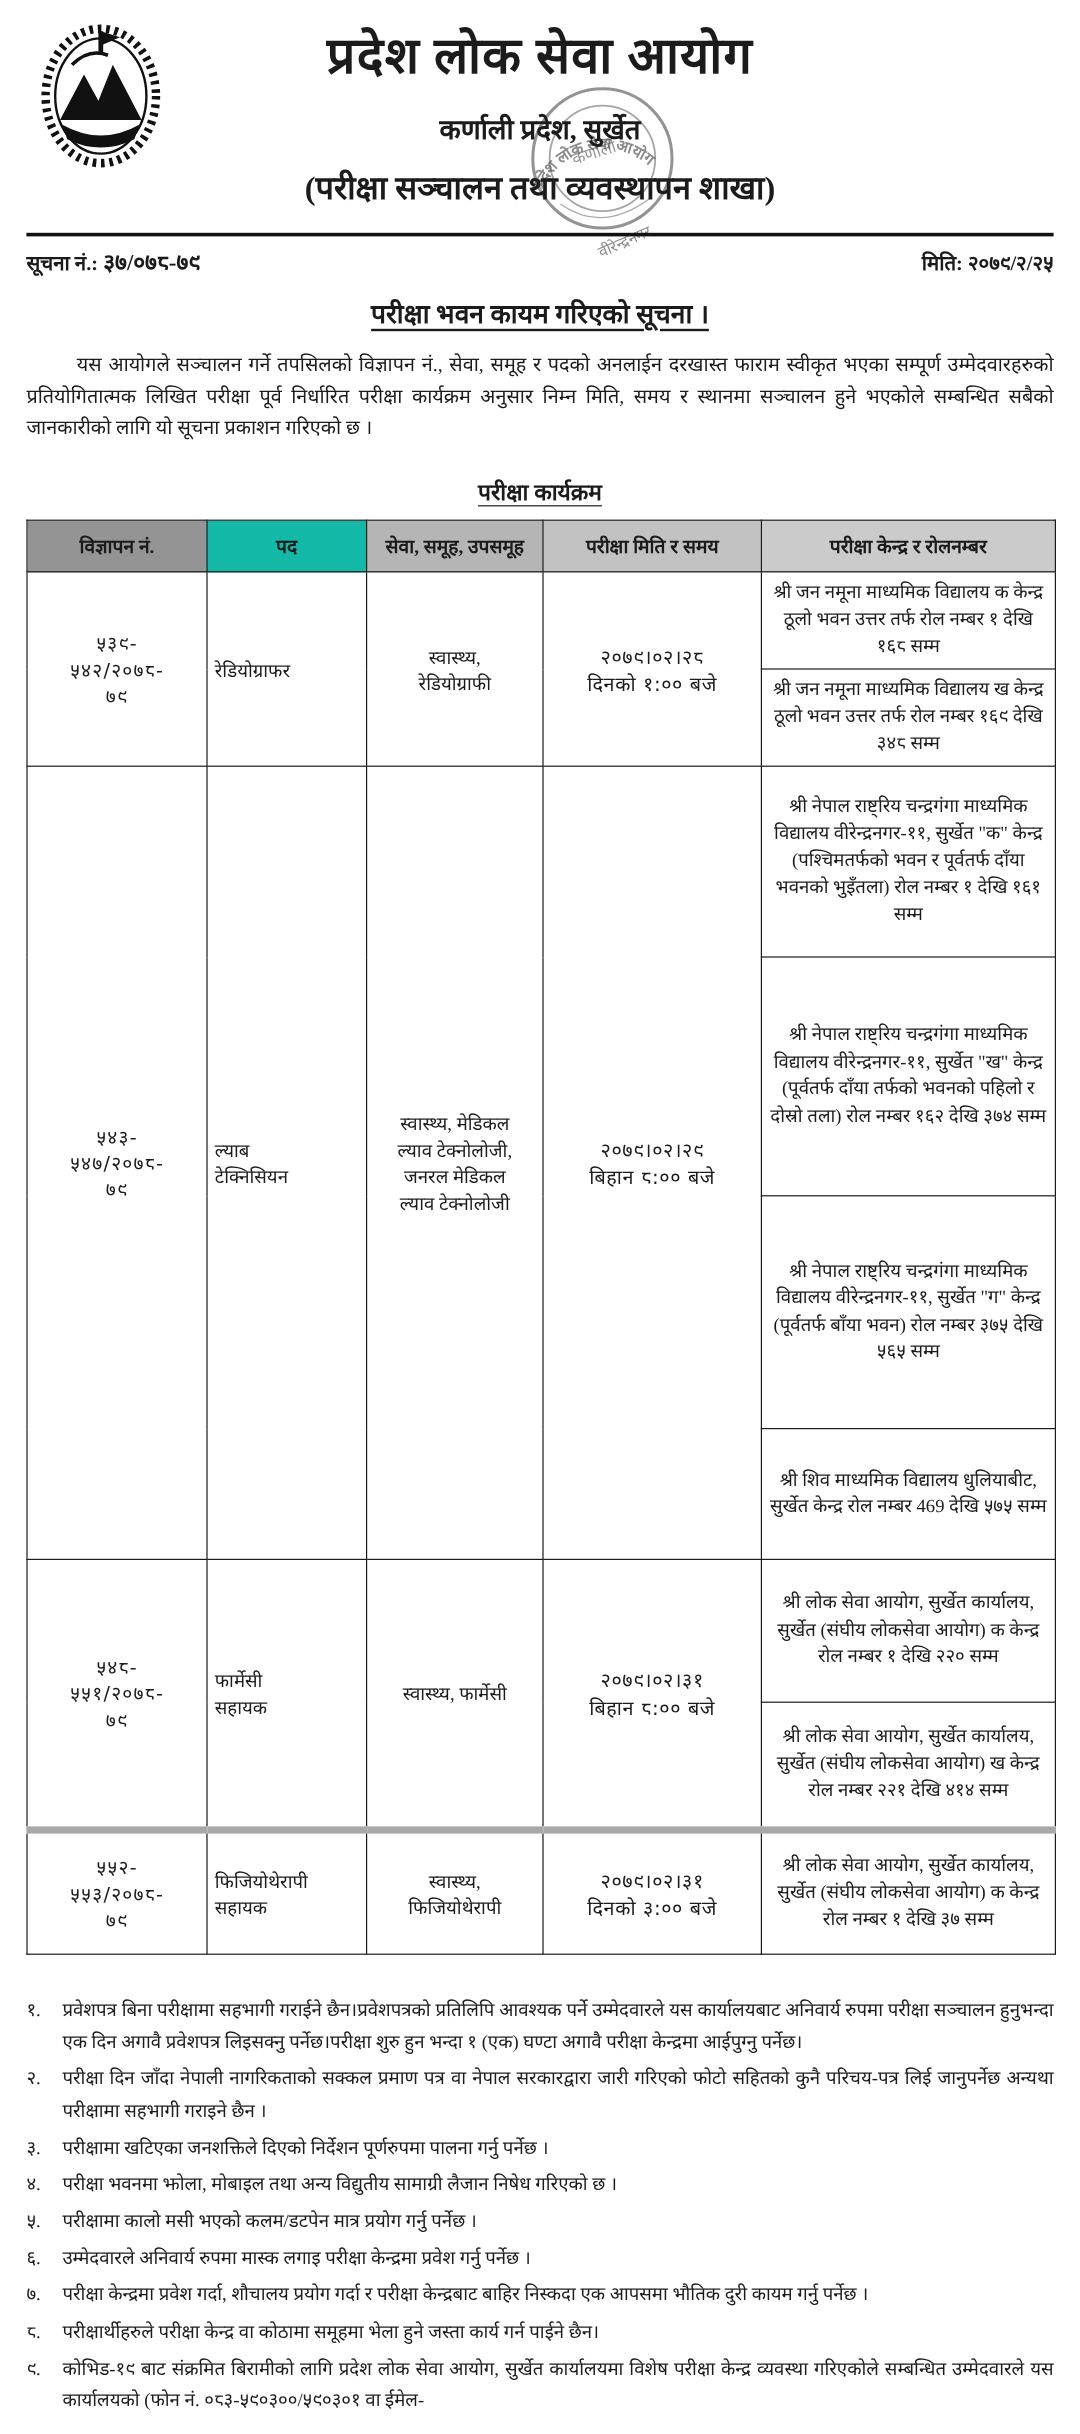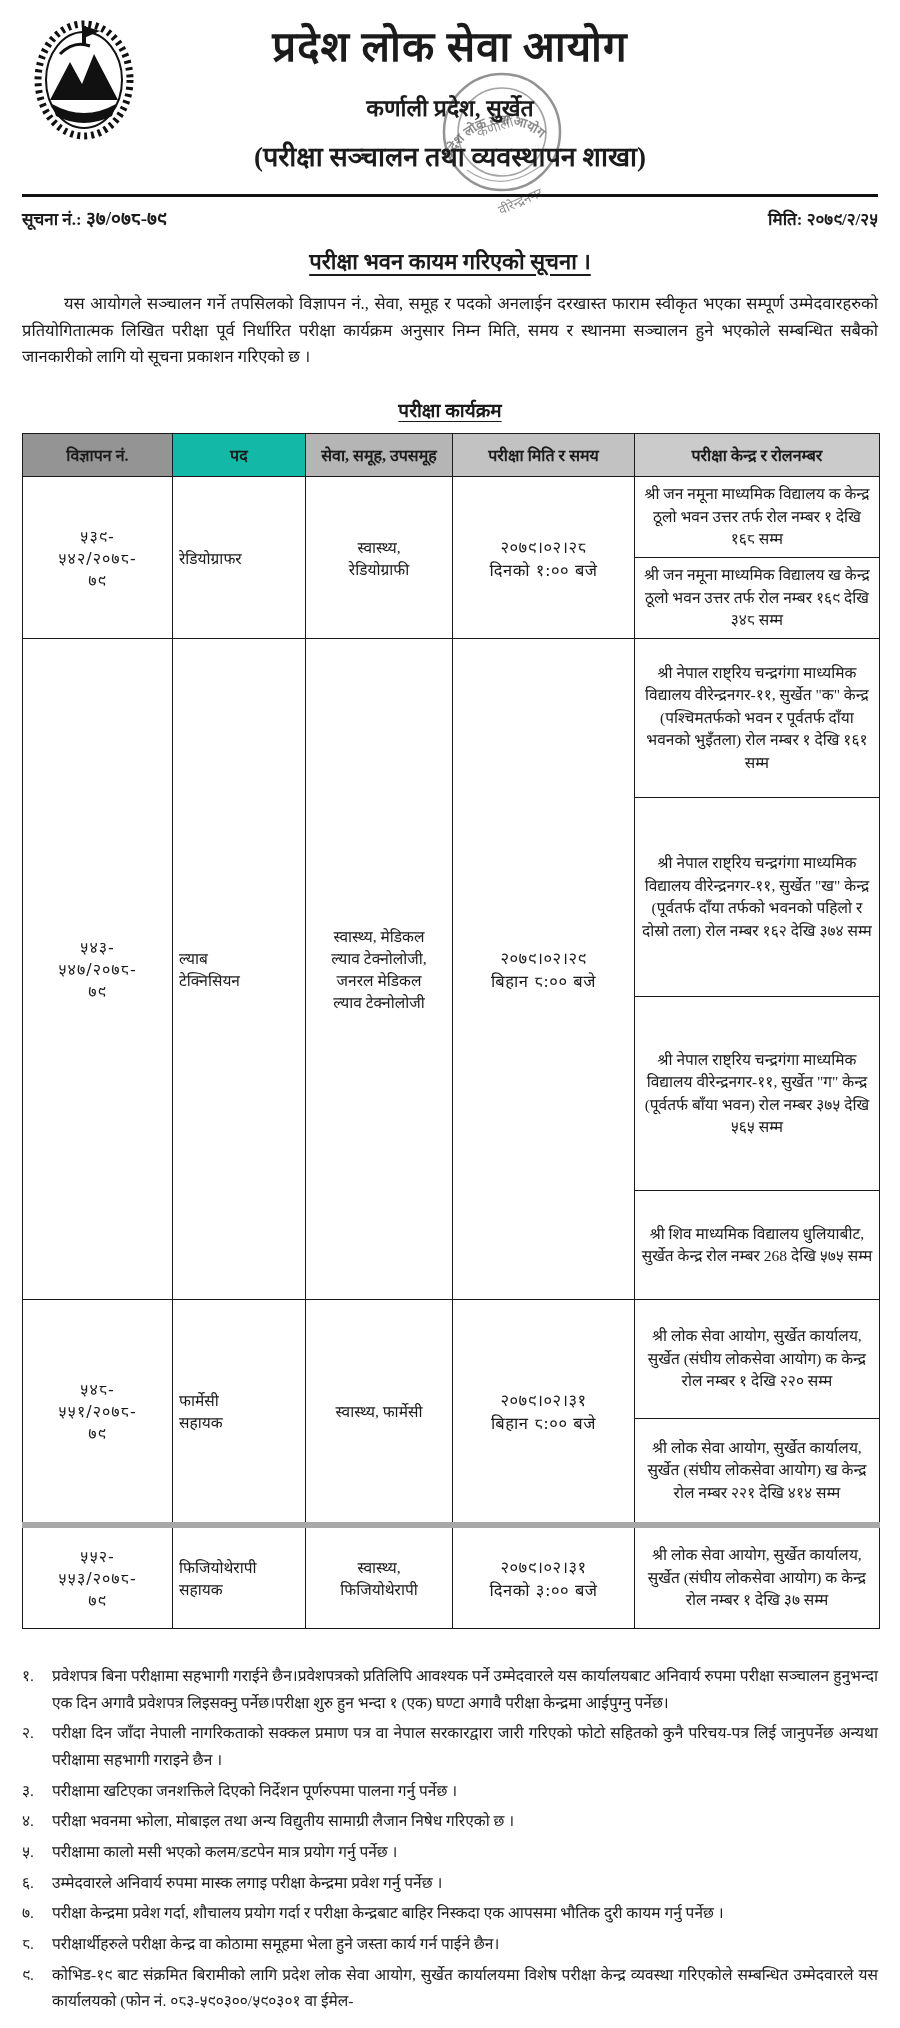--- a/index.html
+++ b/index.html
@@ -150,21 +150,21 @@
 बिहान ८:०० बजे</td>
         <td class="center c-r2">श्री नेपाल राष्ट्रिय चन्द्रगंगा माध्यमिक विद्यालय वीरेन्द्रनगर-११, सुर्खेत "क" केन्द्र (पश्चिमतर्फको भवन र पूर्वतर्फ दाँया भवनको भुइँतला) रोल नम्बर १ देखि १६१ सम्म</td>
       </tr>
       <tr class="r2s2">
         <td class="center">श्री नेपाल राष्ट्रिय चन्द्रगंगा माध्यमिक विद्यालय वीरेन्द्रनगर-११, सुर्खेत "ख" केन्द्र (पूर्वतर्फ दाँया तर्फको भवनको पहिलो र दोस्रो तला) रोल नम्बर १६२ देखि ३७४ सम्म</td>
       </tr>
       <tr class="r2s3">
         <td class="center">श्री नेपाल राष्ट्रिय चन्द्रगंगा माध्यमिक विद्यालय वीरेन्द्रनगर-११, सुर्खेत "ग" केन्द्र (पूर्वतर्फ बाँया भवन) रोल नम्बर ३७५ देखि ५६५ सम्म</td>
       </tr>
       <tr class="r2s4">
-        <td class="center">श्री शिव माध्यमिक विद्यालय धुलियाबीट, सुर्खेत केन्द्र रोल नम्बर 268 देखि ५७५ सम्म</td>
+        <td class="center">श्री शिव माध्यमिक विद्यालय धुलियाबीट, सुर्खेत केन्द्र रोल नम्बर 469 देखि ५७५ सम्म</td>
       </tr>
 
       <tr class="r3s1">
         <td class="advt c-r3" rowspan="2">५४८-
 ५५१/२०७८-
 ७९</td>
         <td class="post" rowspan="2">फार्मेसी
 सहायक</td>
         <td class="service" rowspan="2">स्वास्थ्य, फार्मेसी</td>
         <td class="datetime" rowspan="2">२०७९।०२।३१

